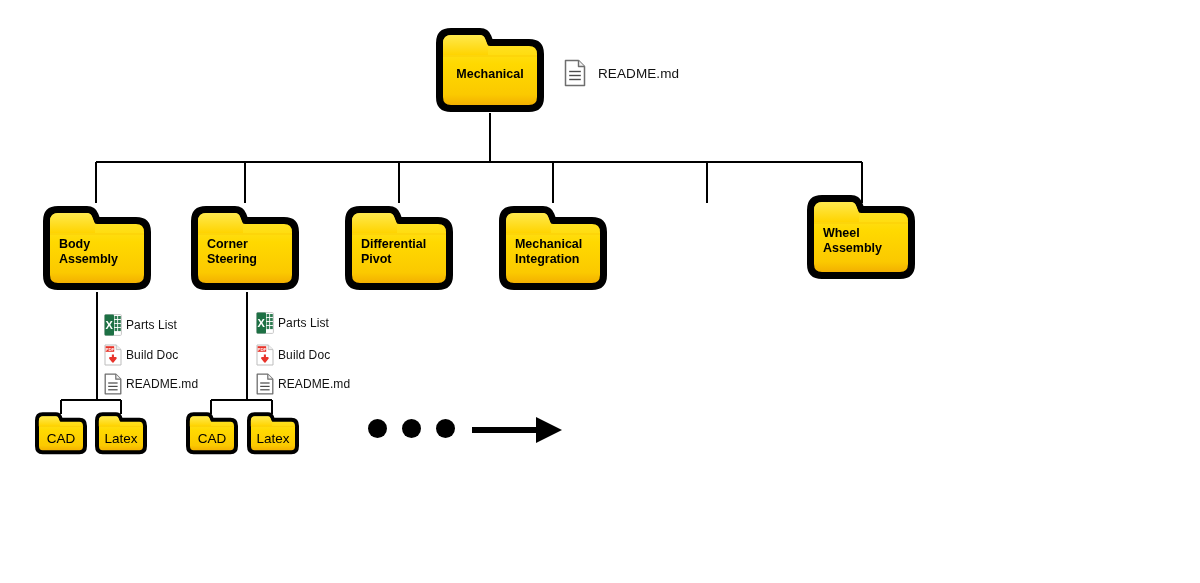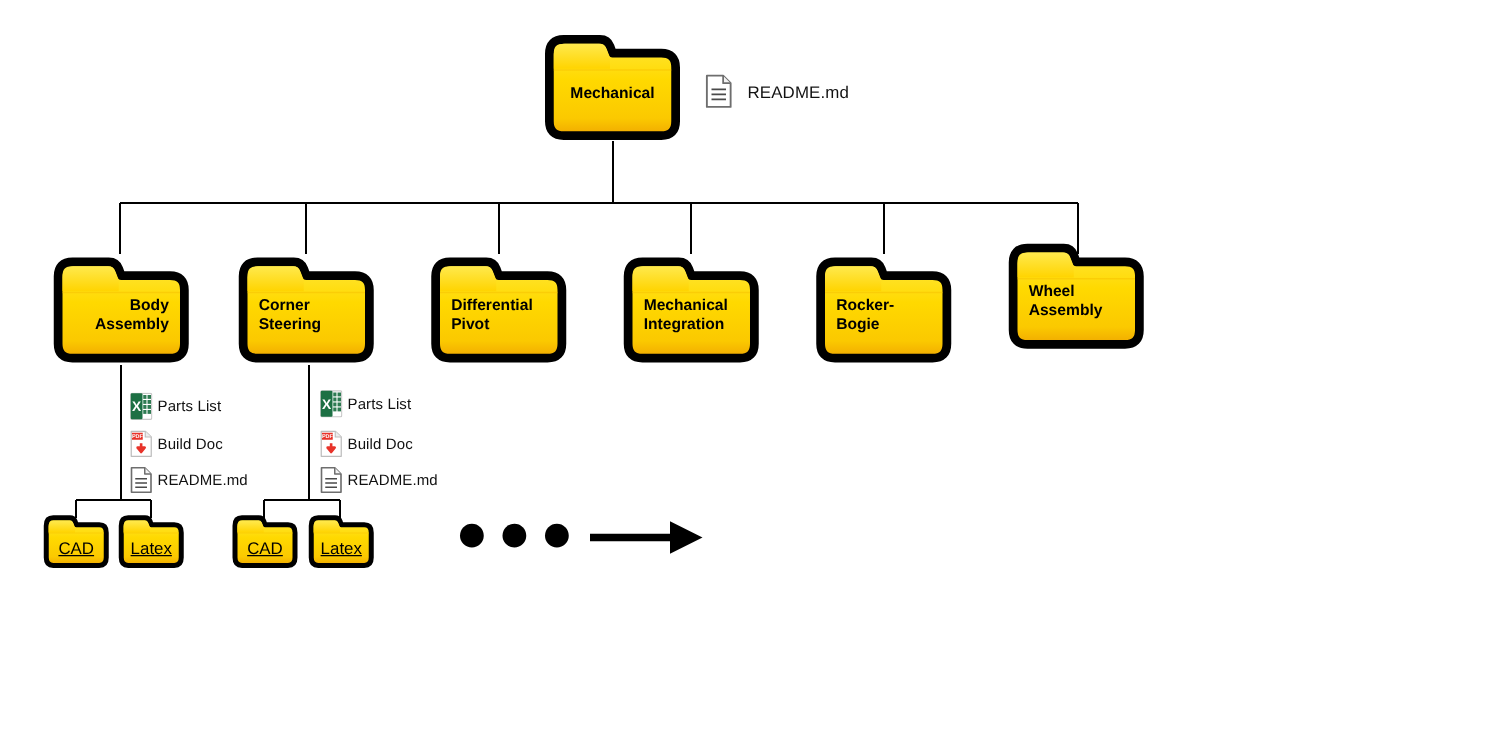--- a/index.html
+++ b/index.html
@@ -64,21 +64,20 @@
   }
   .folder.big.center-label .label {
     left: 0;
     width: 100%;
     text-align: center;
   }
   
   .folder.small .label {
     font-size: 13.5px;
     text-align: center;
-    text-decoration: underline;
   }
 
   
   .file-item {
     position: absolute;
     display: flex;
     align-items: center;
     gap: 4px;
     white-space: nowrap;
   }
@@ -186,21 +185,21 @@
     </svg>
     <span class="fname">README.md</span>
   </div>
 
   <div class="folder big" style="left:41px; top:203px; width:112px; height:89px;">
     <svg class="shape" viewBox="0 0 112 89" preserveAspectRatio="none">
       <path d="M5.5,18 Q5.5,6.5 17,6.5 L46,6.5 Q52,6.5 54,12 L56,17.5 L95,17.5 Q106.5,17.5 106.5,29 L106.5,72 Q106.5,83.5 95,83.5 L17,83.5 Q5.5,83.5 5.5,72 Z" fill="url(#folderGrad)" stroke="#000000" stroke-width="7" stroke-linejoin="round"></path>
       <path d="M9,19 Q9,10 18,10 L45,10 Q50,10 51.5,14.5 L54,21 L54,30 L9,30 Z" fill="url(#tabGrad)"></path>
       <path d="M9,31 L103,31" stroke="#f7c200" stroke-width="1.2" opacity="0.55"></path>
     </svg>
-    <div class="label" style="top:38%;text-align:right;">Body
+    <div class="label" style="top:38%;">Body
 Assembly</div>
   </div>
 
   <div class="folder big" style="left:343px; top:203px; width:112px; height:89px;">
     <svg class="shape" viewBox="0 0 112 89" preserveAspectRatio="none">
       <path d="M5.5,18 Q5.5,6.5 17,6.5 L46,6.5 Q52,6.5 54,12 L56,17.5 L95,17.5 Q106.5,17.5 106.5,29 L106.5,72 Q106.5,83.5 95,83.5 L17,83.5 Q5.5,83.5 5.5,72 Z" fill="url(#folderGrad)" stroke="#000000" stroke-width="7" stroke-linejoin="round"></path>
       <path d="M9,19 Q9,10 18,10 L45,10 Q50,10 51.5,14.5 L54,21 L54,30 L9,30 Z" fill="url(#tabGrad)"></path>
       <path d="M9,31 L103,31" stroke="#f7c200" stroke-width="1.2" opacity="0.55"></path>
     </svg>
     <div class="label" style="top:38%;">Differential
@@ -220,29 +219,20 @@
   <div class="folder big" style="left:497px; top:203px; width:112px; height:89px;">
     <svg class="shape" viewBox="0 0 112 89" preserveAspectRatio="none">
       <path d="M5.5,18 Q5.5,6.5 17,6.5 L46,6.5 Q52,6.5 54,12 L56,17.5 L95,17.5 Q106.5,17.5 106.5,29 L106.5,72 Q106.5,83.5 95,83.5 L17,83.5 Q5.5,83.5 5.5,72 Z" fill="url(#folderGrad)" stroke="#000000" stroke-width="7" stroke-linejoin="round"></path>
       <path d="M9,19 Q9,10 18,10 L45,10 Q50,10 51.5,14.5 L54,21 L54,30 L9,30 Z" fill="url(#tabGrad)"></path>
       <path d="M9,31 L103,31" stroke="#f7c200" stroke-width="1.2" opacity="0.55"></path>
     </svg>
     <div class="label" style="top:38%;">Mechanical
 Integration</div>
   </div>
 
-  <div class="folder big" style="left:651px; top:203px; width:112px; height:89px;">
-    <svg class="shape" viewBox="0 0 112 89" preserveAspectRatio="none">
-      <path d="M5.5,18 Q5.5,6.5 17,6.5 L46,6.5 Q52,6.5 54,12 L56,17.5 L95,17.5 Q106.5,17.5 106.5,29 L106.5,72 Q106.5,83.5 95,83.5 L17,83.5 Q5.5,83.5 5.5,72 Z" fill="url(#folderGrad)" stroke="#000000" stroke-width="7" stroke-linejoin="round"></path>
-      <path d="M9,19 Q9,10 18,10 L45,10 Q50,10 51.5,14.5 L54,21 L54,30 L9,30 Z" fill="url(#tabGrad)"></path>
-      <path d="M9,31 L103,31" stroke="#f7c200" stroke-width="1.2" opacity="0.55"></path>
-    </svg>
-    <div class="label" style="top:38%;">Rocker-
-Bogie</div>
-  </div>
 
   <div class="folder big" style="left:805px; top:192px; width:112px; height:89px;">
     <svg class="shape" viewBox="0 0 112 89" preserveAspectRatio="none">
       <path d="M5.5,18 Q5.5,6.5 17,6.5 L46,6.5 Q52,6.5 54,12 L56,17.5 L95,17.5 Q106.5,17.5 106.5,29 L106.5,72 Q106.5,83.5 95,83.5 L17,83.5 Q5.5,83.5 5.5,72 Z" fill="url(#folderGrad)" stroke="#000000" stroke-width="7" stroke-linejoin="round"></path>
       <path d="M9,19 Q9,10 18,10 L45,10 Q50,10 51.5,14.5 L54,21 L54,30 L9,30 Z" fill="url(#tabGrad)"></path>
       <path d="M9,31 L103,31" stroke="#f7c200" stroke-width="1.2" opacity="0.55"></path>
     </svg>
     <div class="label" style="top:38%;">Wheel
 Assembly</div>
   </div>

